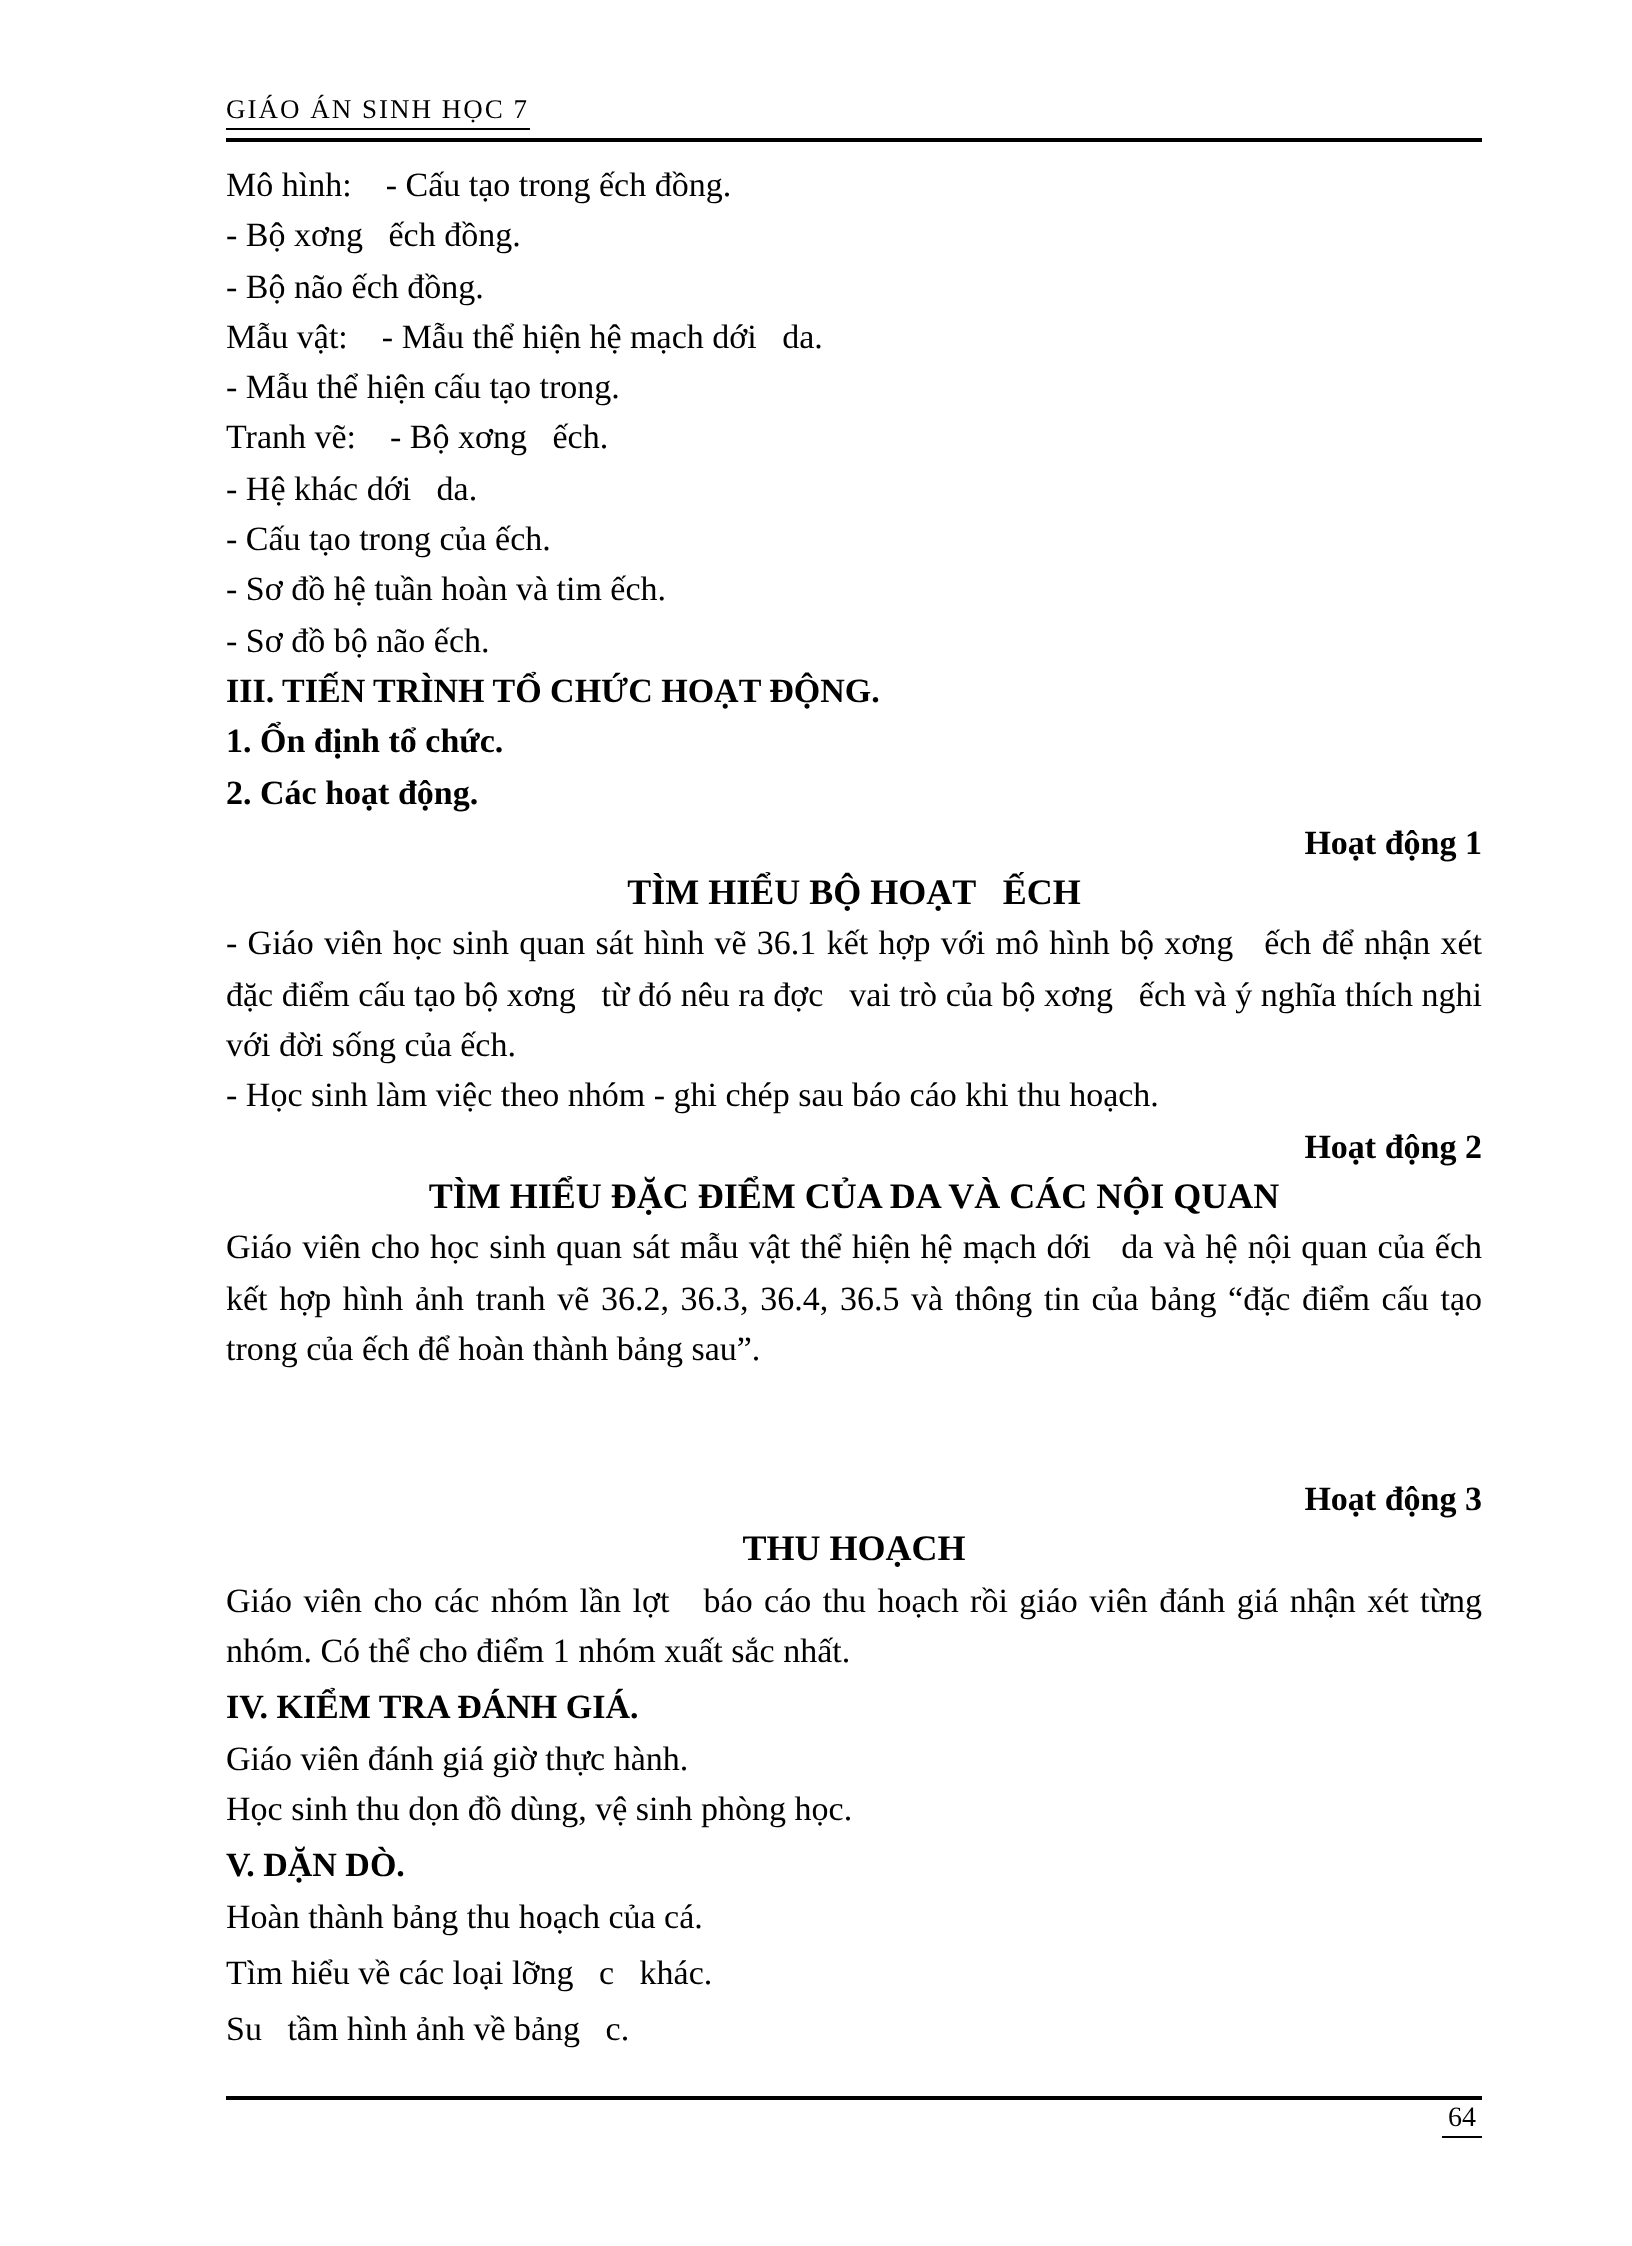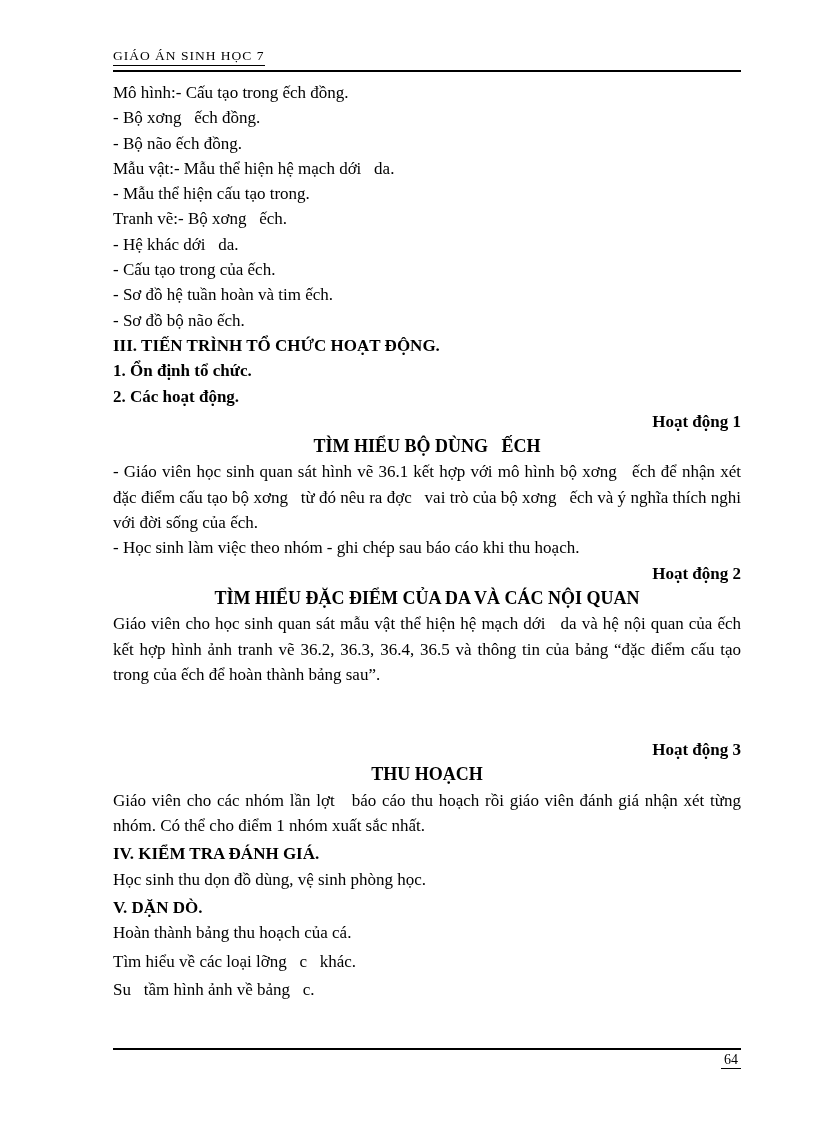--- a/index.html
+++ b/index.html
@@ -19,21 +19,21 @@
   }
   .header-rule { border-bottom: 2px solid #000; margin-top: 4px; }
 
   
   .content {
     position: absolute; left: 113px; width: 628px; top: 80px;
     font-size: 17px; line-height: 25.3px;
   }
   .content [data-bind] { white-space: pre-wrap; }
   .h  { font-weight: bold; }
-  .lbl { margin-right: 0; }
+  .lbl { margin-right: 17px; }
   .ind { }
   .cb { text-align: right; font-weight: bold; }
   .ct { text-align: center; font-weight: bold; font-size: 18px; }
   .p  { text-align: justify; }
   .gap { margin-top: 50px; }
   .sp  { margin-top: 3px; }
 
   
   .footer {
     position: absolute; left: 113px; width: 628px; top: 1048px;
@@ -68,33 +68,34 @@
     <div class="ind" data-bind="body.blocks.7.text">- Hệ khác dới   da.</div>
     <div class="ind" data-bind="body.blocks.8.text">- Cấu tạo trong của ếch.</div>
     <div class="ind" data-bind="body.blocks.9.text">- Sơ đồ hệ tuần hoàn và tim ếch.</div>
     <div class="ind" data-bind="body.blocks.10.text">- Sơ đồ bộ não ếch.</div>
 
     <div class="h" data-bind="body.blocks.11.text">III. TIẾN TRÌNH TỔ CHỨC HOẠT ĐỘNG.</div>
     <div class="h" data-bind="body.blocks.12.text">1. Ổn định tổ chức.</div>
     <div class="h" data-bind="body.blocks.13.text">2. Các hoạt động.</div>
 
     <div class="cb" data-bind="body.blocks.14.text">Hoạt động 1</div>
-    <div class="ct" data-bind="body.blocks.15.text">TÌM HIỂU BỘ DÙNG   ẾCH</div>
+    <div class="ct" data-bind="body.blocks.15.text">TÌM HIỂU BỘ HOẠT   ẾCH</div>
     <div class="p" data-bind="body.blocks.16.text">- Giáo viên học sinh quan sát hình vẽ 36.1 kết hợp với mô hình bộ xơng   ếch để nhận xét đặc điểm cấu tạo bộ xơng   từ đó nêu ra đợc   vai trò của bộ xơng   ếch và ý nghĩa thích nghi với đời sống của ếch.</div>
     <div class="p" data-bind="body.blocks.17.text">- Học sinh làm việc theo nhóm - ghi chép sau báo cáo khi thu hoạch.</div>
 
     <div class="cb" data-bind="body.blocks.18.text">Hoạt động 2</div>
     <div class="ct" data-bind="body.blocks.19.text">TÌM HIỂU ĐẶC ĐIỂM CỦA DA VÀ CÁC NỘI QUAN</div>
     <div class="p" data-bind="body.blocks.20.text">Giáo viên cho học sinh quan sát mẫu vật thể hiện hệ mạch dới   da và hệ nội quan của ếch kết hợp hình ảnh tranh vẽ 36.2, 36.3, 36.4, 36.5 và thông tin của bảng “đặc điểm cấu tạo trong của ếch để hoàn thành bảng sau”.</div>
 
     <div class="cb gap" data-bind="body.blocks.21.text">Hoạt động 3</div>
     <div class="ct" data-bind="body.blocks.22.text">THU HOẠCH</div>
     <div class="p" data-bind="body.blocks.23.text">Giáo viên cho các nhóm lần lợt   báo cáo thu hoạch rồi giáo viên đánh giá nhận xét từng nhóm. Có thể cho điểm 1 nhóm xuất sắc nhất.</div>
 
     <div class="h sp" data-bind="body.blocks.24.text">IV. KIỂM TRA ĐÁNH GIÁ.</div>
+    <div class="p" data-bind="body.blocks.25.text">Giáo viên đánh giá giờ thực hành.</div>
     <div class="p" data-bind="body.blocks.26.text">Học sinh thu dọn đồ dùng, vệ sinh phòng học.</div>
 
     <div class="h sp" data-bind="body.blocks.27.text">V. DẶN DÒ.</div>
     <div class="p" data-bind="body.blocks.28.text">Hoàn thành bảng thu hoạch của cá.</div>
     <div class="p sp" data-bind="body.blocks.29.text">Tìm hiểu về các loại lỡng   c   khác.</div>
     <div class="p sp" data-bind="body.blocks.30.text">Su   tầm hình ảnh về bảng   c.</div>
 
   </div>
 
   <div class="footer">

